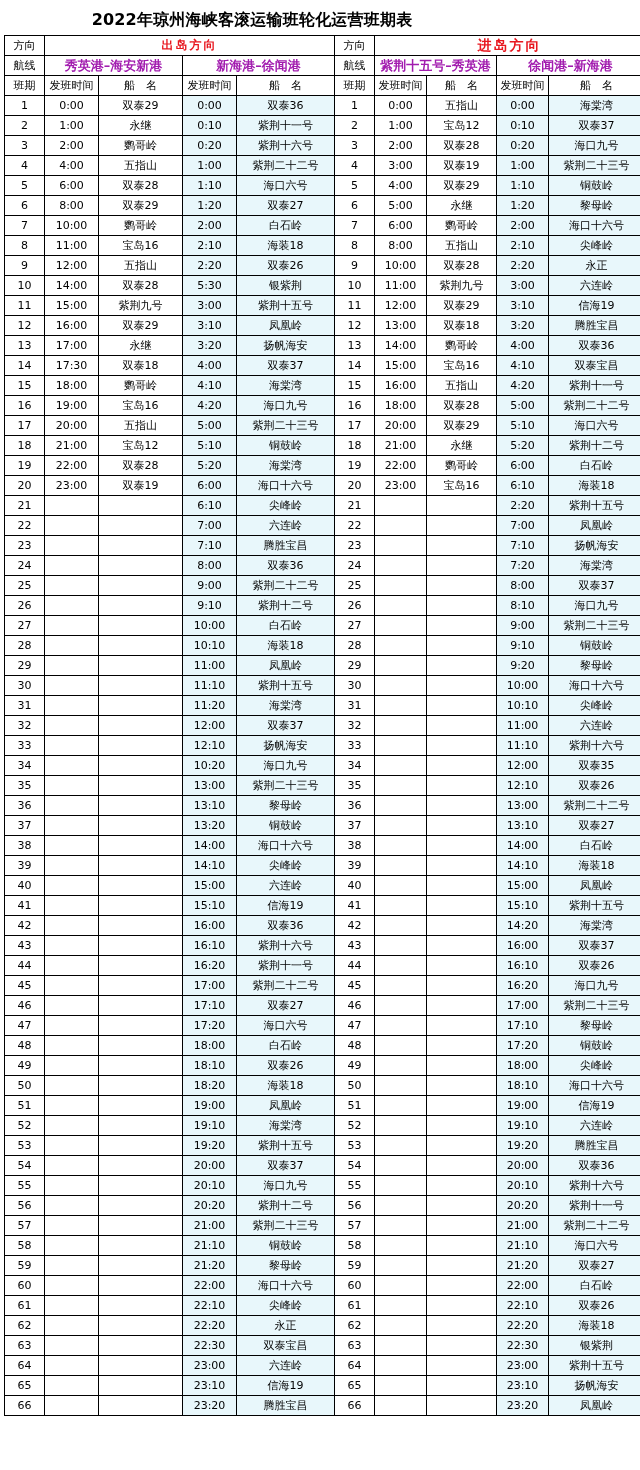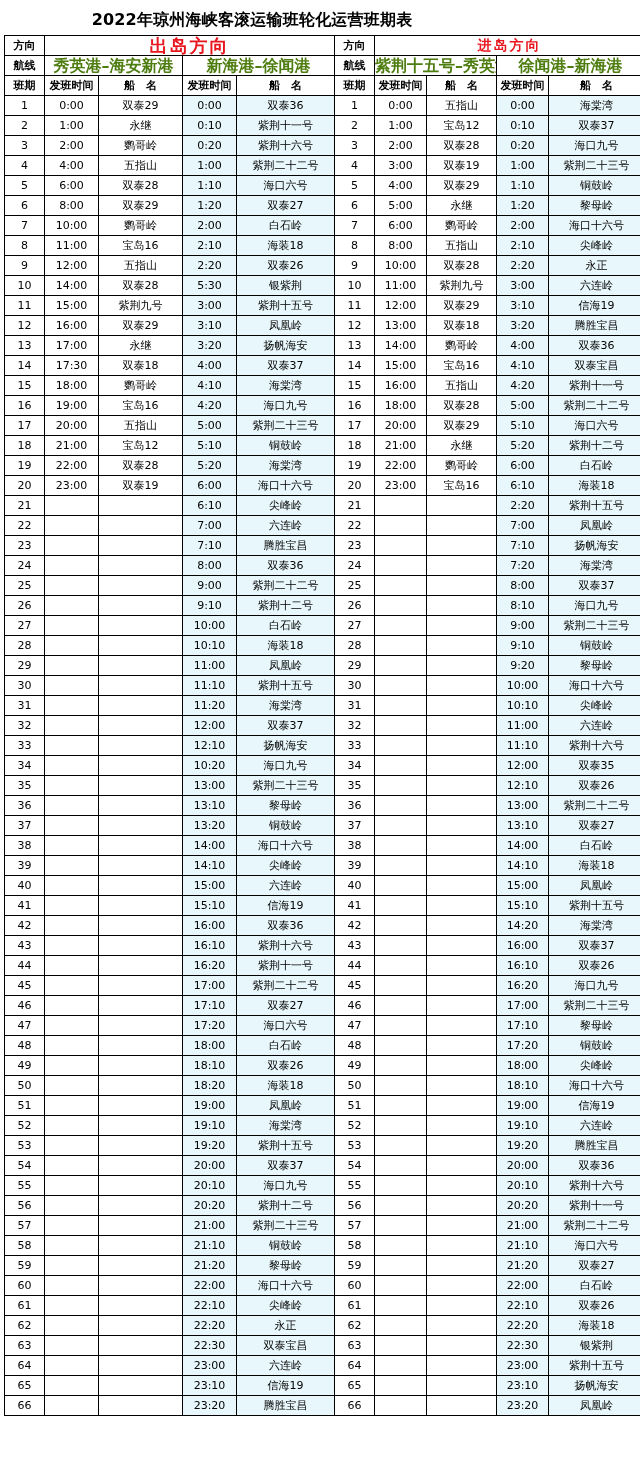--- a/index.html
+++ b/index.html
@@ -44,36 +44,36 @@
     vertical-align: middle;
     padding: 0;
     height: 19px;
     line-height: 19px;
     overflow: hidden;
     white-space: nowrap;
   }
   .hdr-dir-out {
     color: #e8171f;
     font-weight: bold;
-    font-size: 18px;
+    font-size: 12px;
     letter-spacing: 2px;
   }
   .hdr-dir-in {
     color: #e8171f;
     font-weight: bold;
     font-size: 14px;
     letter-spacing: 2px;
   }
   .hdr-route {
-    color: #4d7c0f;
+    color: #a21caf;
     font-weight: bold;
-    font-size: 16px;
+    font-size: 13px;
   }
   .hdr-small {
-    font-weight: bold;
+    font-weight: normal;
     font-size: 11px;
   }
   .cell-blue {
     background: #e8f7fb;
   }
   .cell-white {
     background: #ffffff;
   }
   .idx {
     background: #ffffff;

